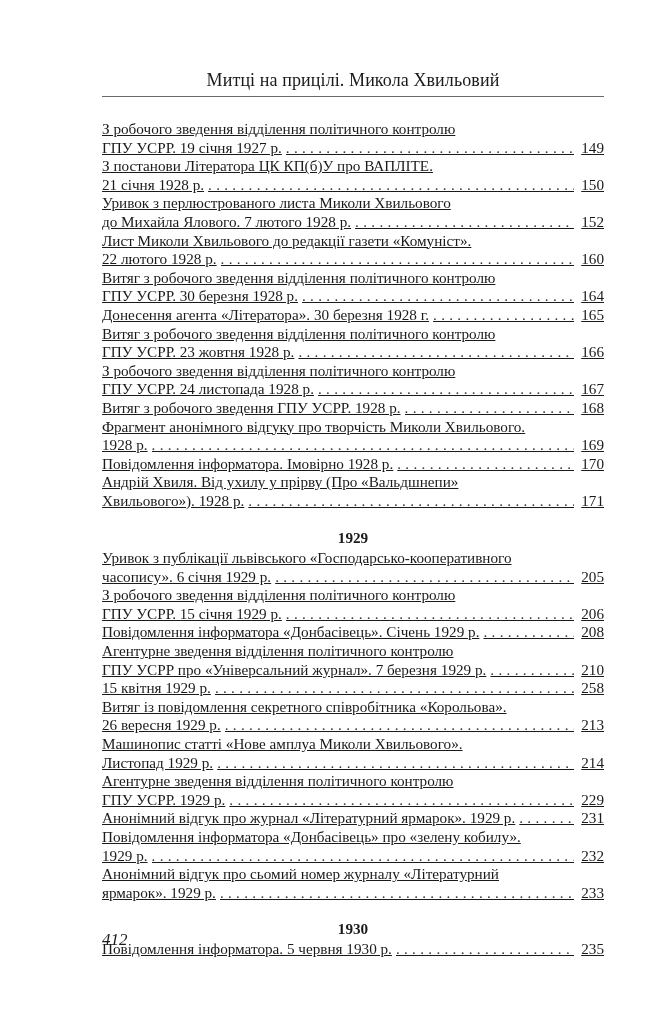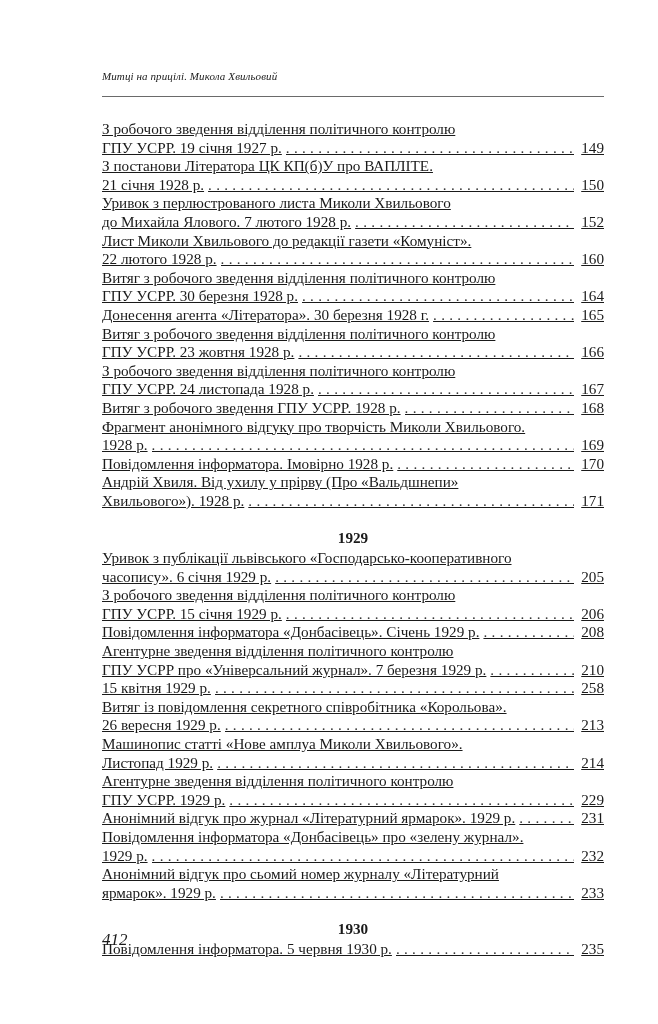--- a/index.html
+++ b/index.html
@@ -1,20 +1,20 @@
 <!DOCTYPE html>
 <html><head>
 <meta charset="utf-8">
 <style>
   html, body { margin: 0; padding: 0; background: #ffffff; }
   body { width: 658px; height: 1024px; position: relative; overflow: hidden;
          font-family: "Liberation Serif", "DejaVu Serif", serif; color: #1a1a1a; }
   .page { position: absolute; left: 102px; top: 0; width: 502px; }
   .running-head { position: absolute; top: 70px; left: 0; width: 502px;
-                  font-style: italic; font-size: 11px; letter-spacing: 0.1px; }
+                  font-size: 18px; letter-spacing: 0.1px; text-align: center; }
   .rule { position: absolute; top: 96px; left: 0; width: 502px; height: 0;
           border-top: 1.3px solid #6a6a6a; }
   .toc { position: absolute; top: 120px; left: 0; width: 502px; font-size: 15.2px; line-height: 18.6px; }
   .entry { margin: 0; }
   .line { display: flex; align-items: baseline; white-space: nowrap; text-decoration: underline; }
   .line .t { flex: 0 0 auto; }
   .line .dots { flex: 1 1 auto; overflow: hidden; margin: 0 4px 0 4px; letter-spacing: 3.2px; color: #333; }
   .line .dots::before { content: ". . . . . . . . . . . . . . . . . . . . . . . . . . . . . . . . . . . . . . . . . . . . . . . . . . . . . . . . . . . . . . . . . . . . . . . . . . ."; letter-spacing: 0; word-spacing: 0.5px; }
   .line .pg { flex: 0 0 auto; text-align: right; min-width: 26px; }
   .year { text-align: center; margin-top: 18px; margin-bottom: 1px; font-weight: bold; }
@@ -217,21 +217,21 @@
       </div>
       <div class="entry">
         <div class="line">
           <span class="t">Анонімний відгук про журнал «Літературний ярмарок». 1929 р.</span>
           <span class="dots"></span>
           <span class="pg">231</span>
         </div>
       </div>
       <div class="entry">
         <div class="line">
-          <span class="t">Повідомлення інформатора «Донбасівець» про «зелену журнал».</span>
+          <span class="t">Повідомлення інформатора «Донбасівець» про «зелену кобилу».</span>
         </div>
         <div class="line">
           <span class="t">1929 р.</span>
           <span class="dots"></span>
           <span class="pg">232</span>
         </div>
       </div>
       <div class="entry">
         <div class="line">
           <span class="t">Анонімний відгук про сьомий номер журналу «Літературний</span>

